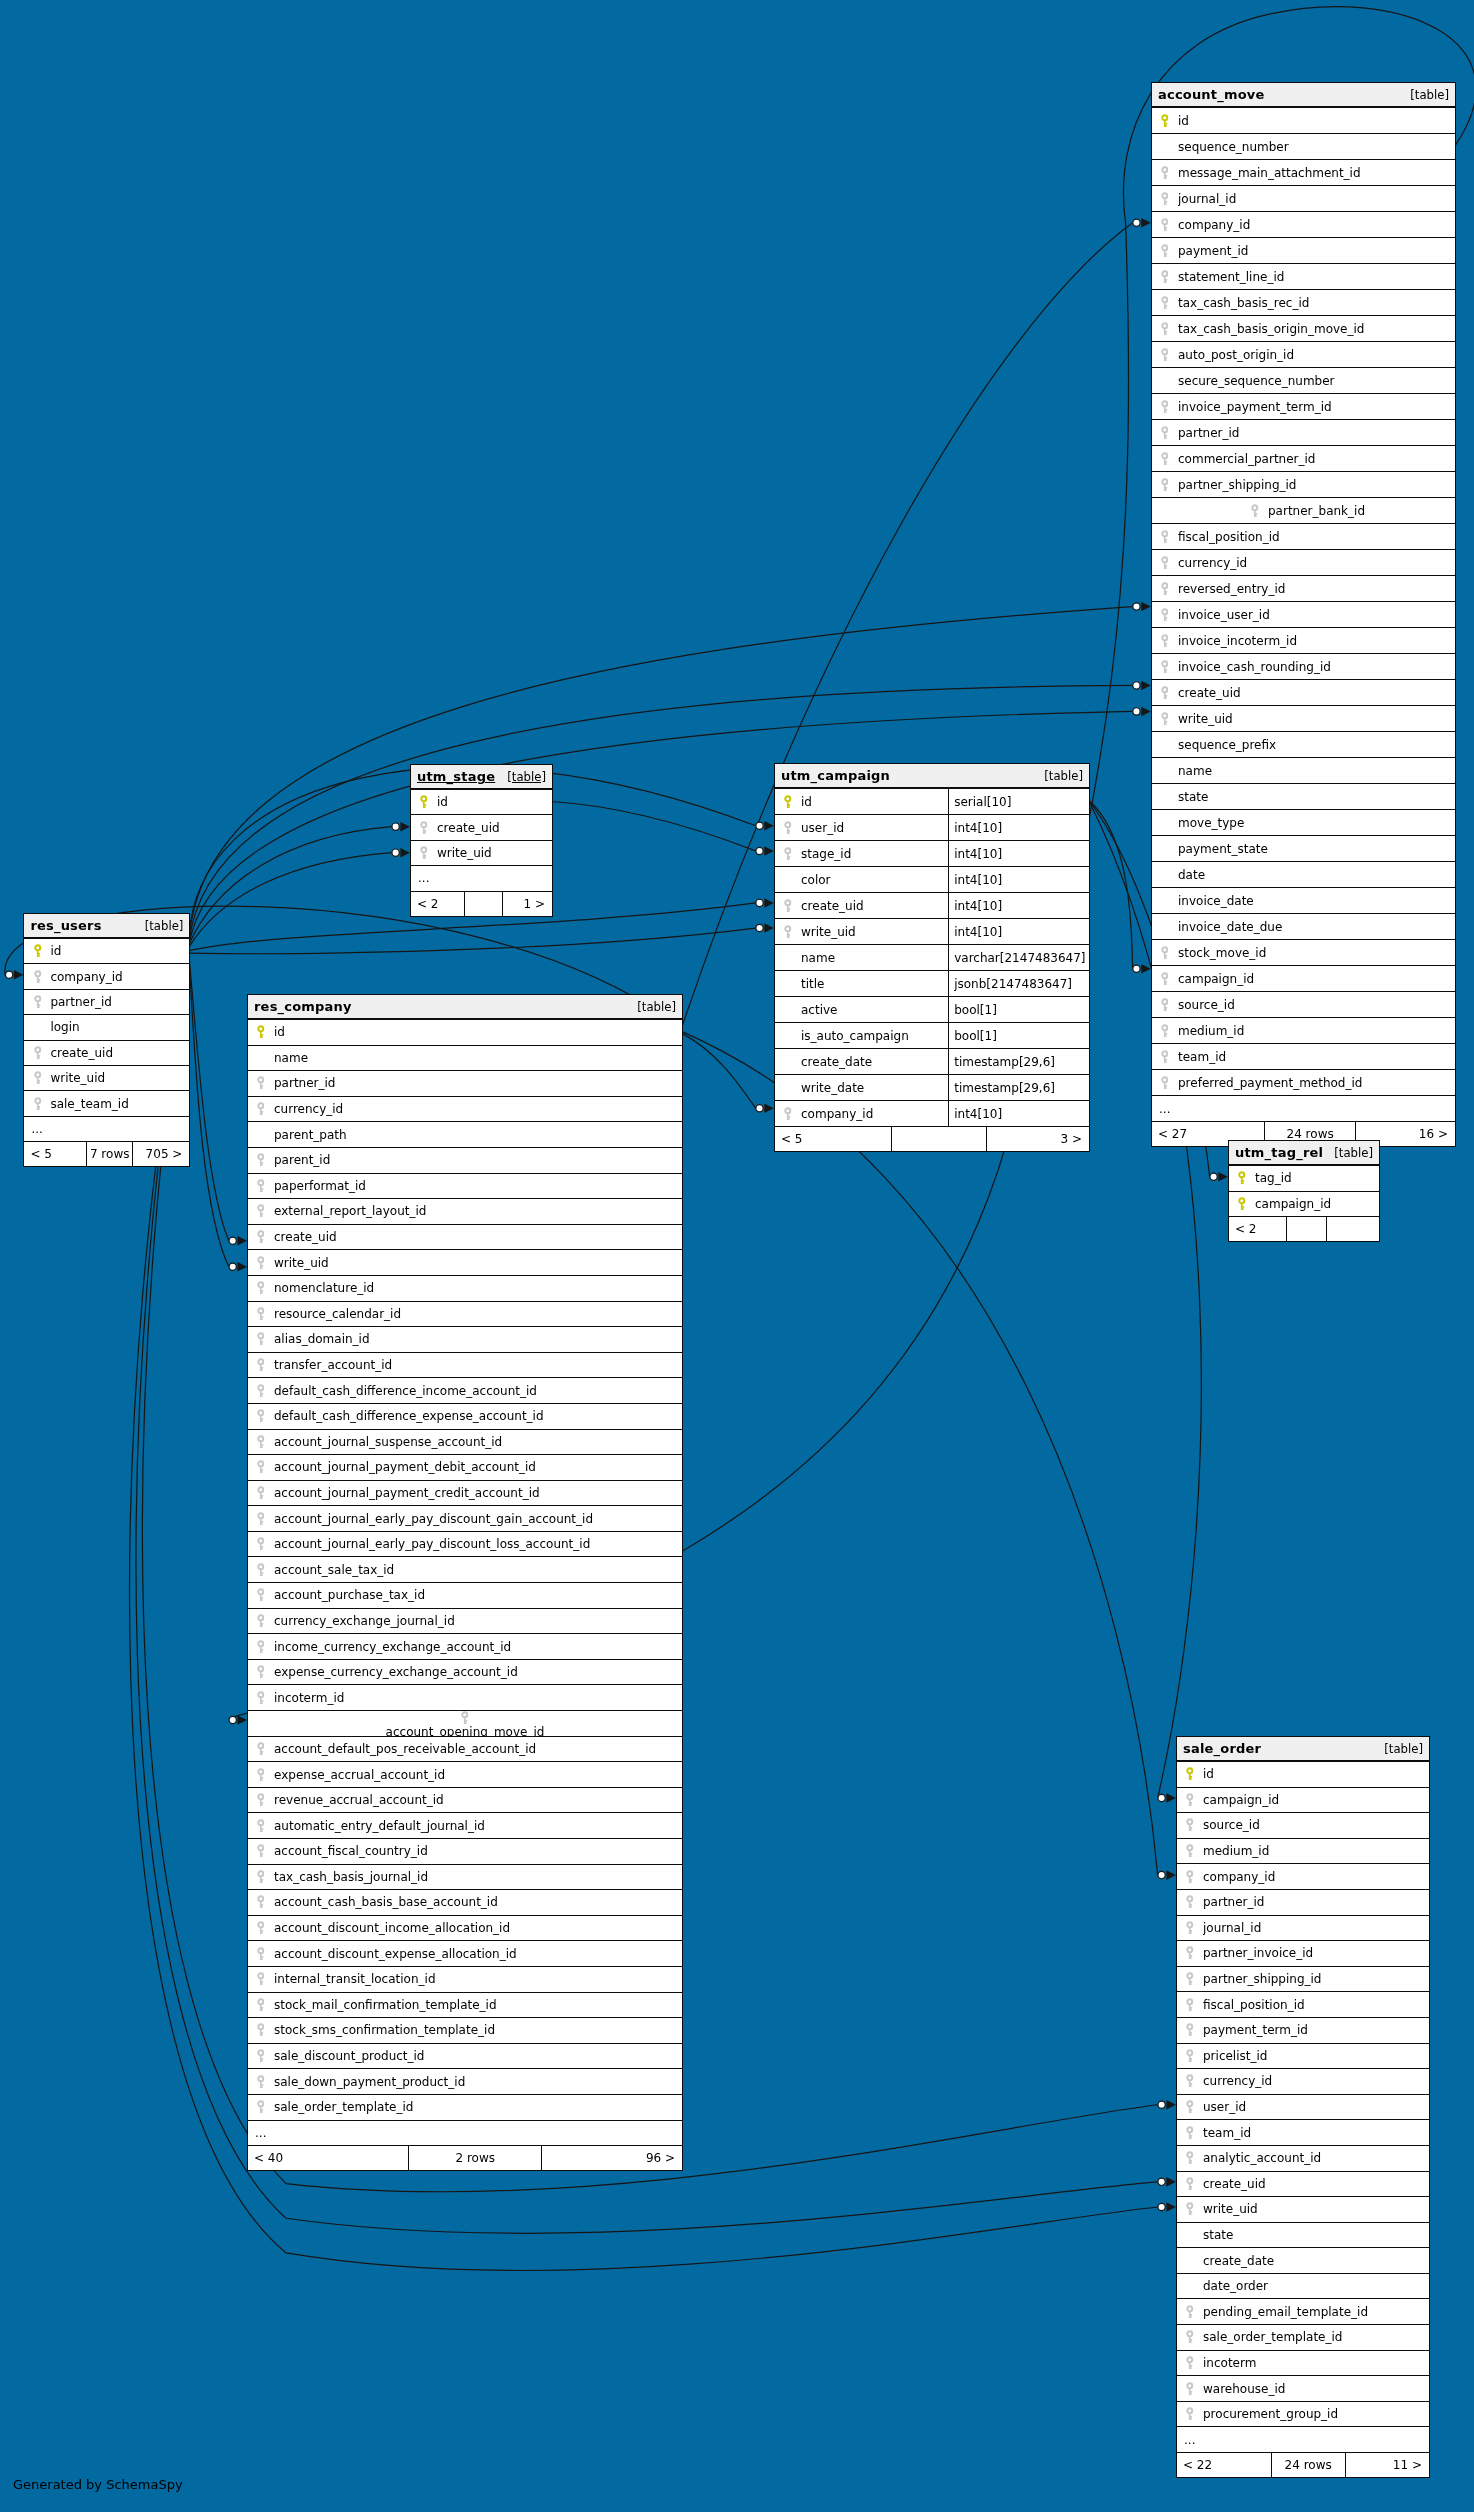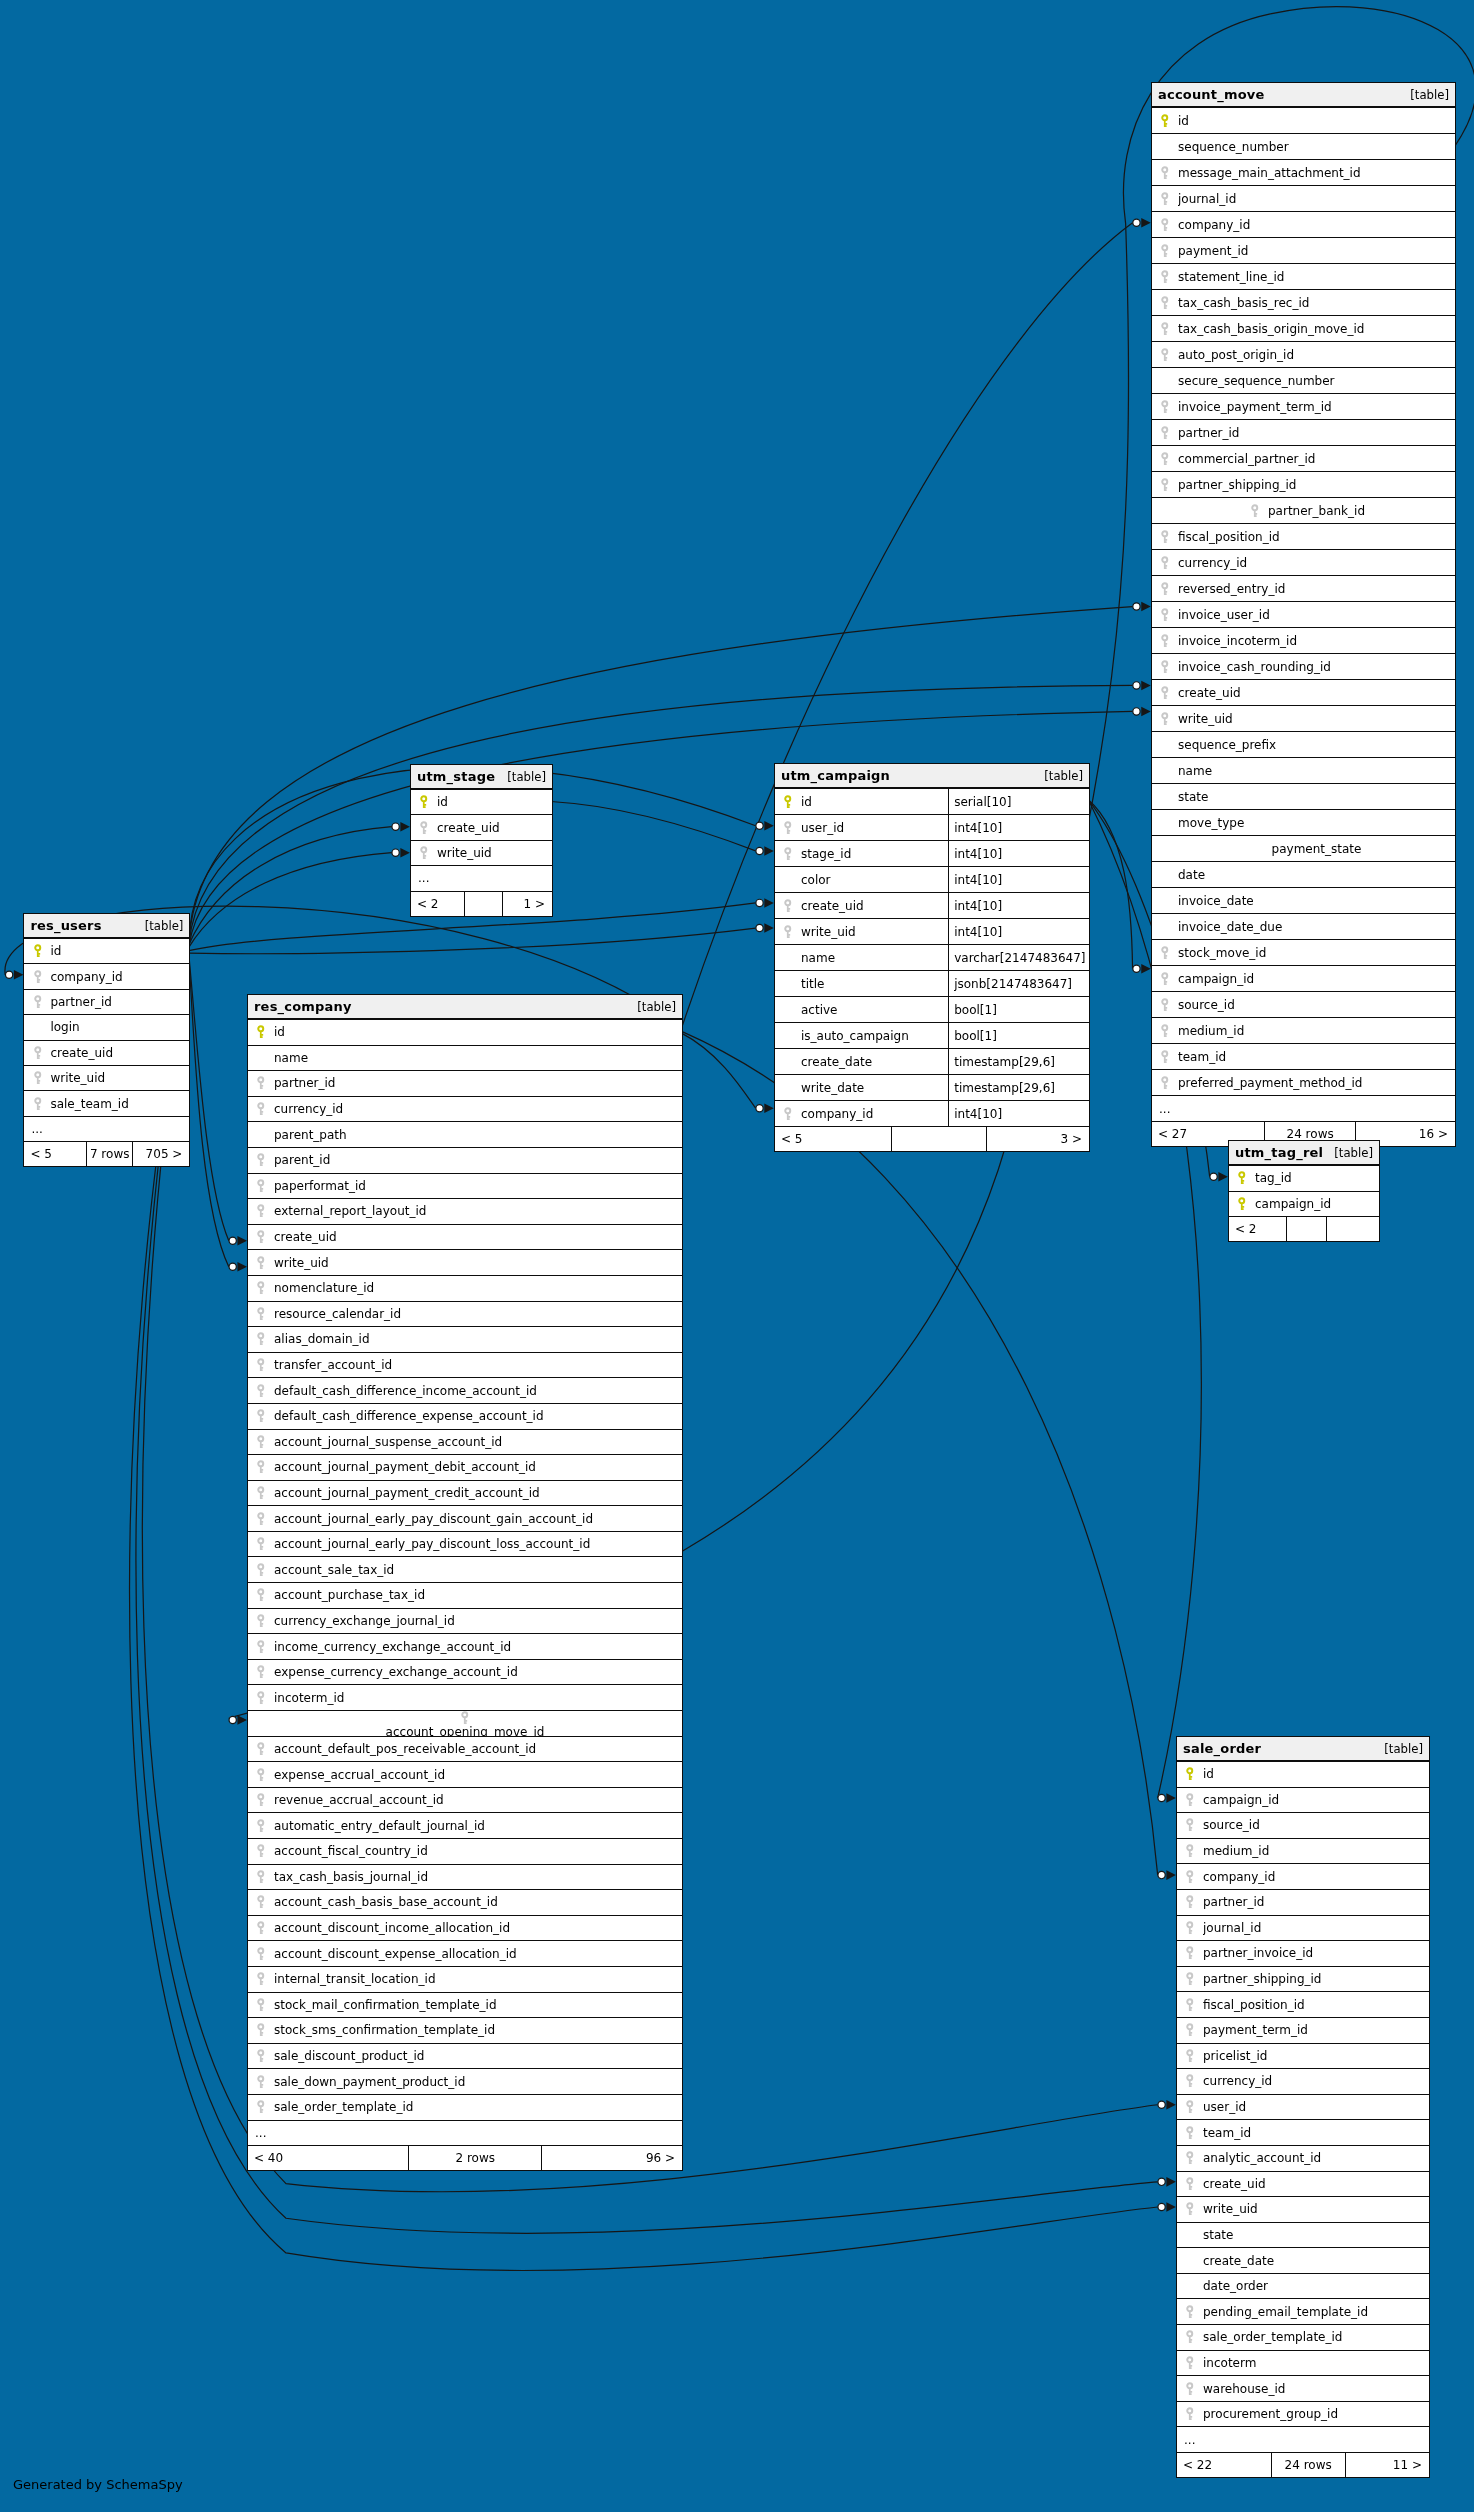--- a/index.html
+++ b/index.html
@@ -318,21 +318,21 @@
           <span class="cname">name</span>
         </div>
         <div class="trow" style="height: 26px;">
           <span class="kicon"></span>
           <span class="cname">state</span>
         </div>
         <div class="trow" style="height: 26px;">
           <span class="kicon"></span>
           <span class="cname">move_type</span>
         </div>
-        <div class="trow" style="height: 26px; justify-content: center;">
+        <div class="trow" style="height: 26px;">
           <span class="kicon"></span>
           <span class="cname">payment_state</span>
         </div>
         <div class="trow" style="height: 26px;">
           <span class="kicon"></span>
           <span class="cname">date</span>
         </div>
         <div class="trow" style="height: 26px;">
           <span class="kicon"></span>
           <span class="cname">invoice_date</span>
@@ -396,21 +396,21 @@
           <span class="cname">preferred_payment_method_id</span>
         </div>
         <div class="trow dots" style="height: 26px;">...</div>
         <div class="tfoot" style="height: 25px;">
           <span class="fl">&lt; 27</span>
           <span class="fm">24 rows</span>
           <span class="fr">16 &gt;</span>
         </div>
       </div>
       <div class="table" style="left: 410px; top: 764px; width: 143px;">
-        <div class="thead" style="height: 24px; background: rgb(240, 240, 240);">
+        <div class="thead" style="height: 24px; background: rgb(240, 240, 240); text-decoration: underline;">
           <span class="tname">utm_stage</span>
           <span class="ttag">[table]</span>
         </div>
         <div class="trow" style="height: 25.4px;">
           <span class="kicon">
             <svg width="9.5" height="14" viewBox="0 0 11 16" aria-hidden="true">
               <circle cx="5.5" cy="4.2" r="2.9" fill="none" stroke="#c9c800" stroke-width="2.3"></circle>
               <path d="M5.5 7.1 L5.5 15 M5.5 11.4 L8.3 11.4 M5.5 14 L7.7 14" stroke="#c9c800" stroke-width="2" fill="none"></path>
             </svg>
           </span>

